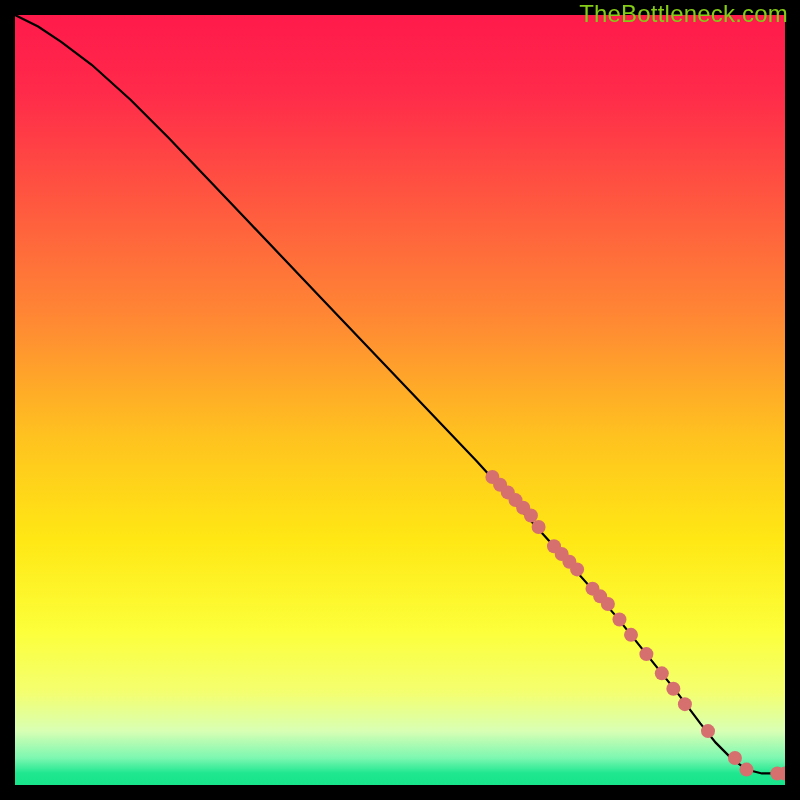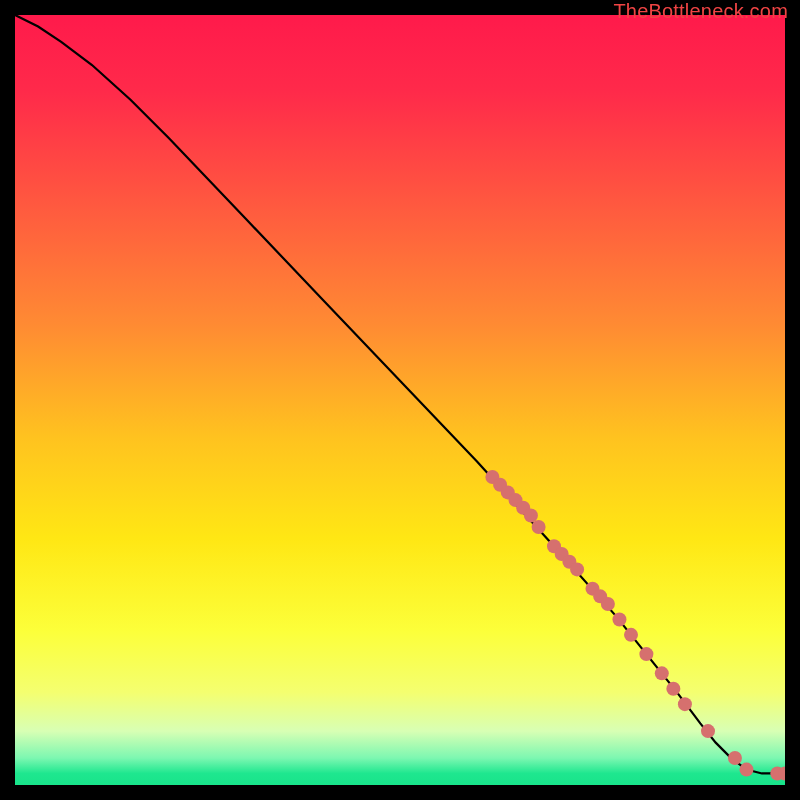--- a/index.html
+++ b/index.html
@@ -23,22 +23,22 @@
     position: absolute;
     left: 0;
     top: 0;
     width: 770px;
     height: 770px;
   }
   .attribution {
     position: absolute;
     top: 0px;
     right: 12px;
-    color: #ef4444;
-    font-size: 20px;
+    color: #84cc16;
+    font-size: 24px;
     font-weight: 500;
     letter-spacing: 0.2px;
   }
 </style>
 </head>
 <body>
 
 <div class="frame">
   <svg class="plot" viewBox="0 0 770 770">
     <defs>

